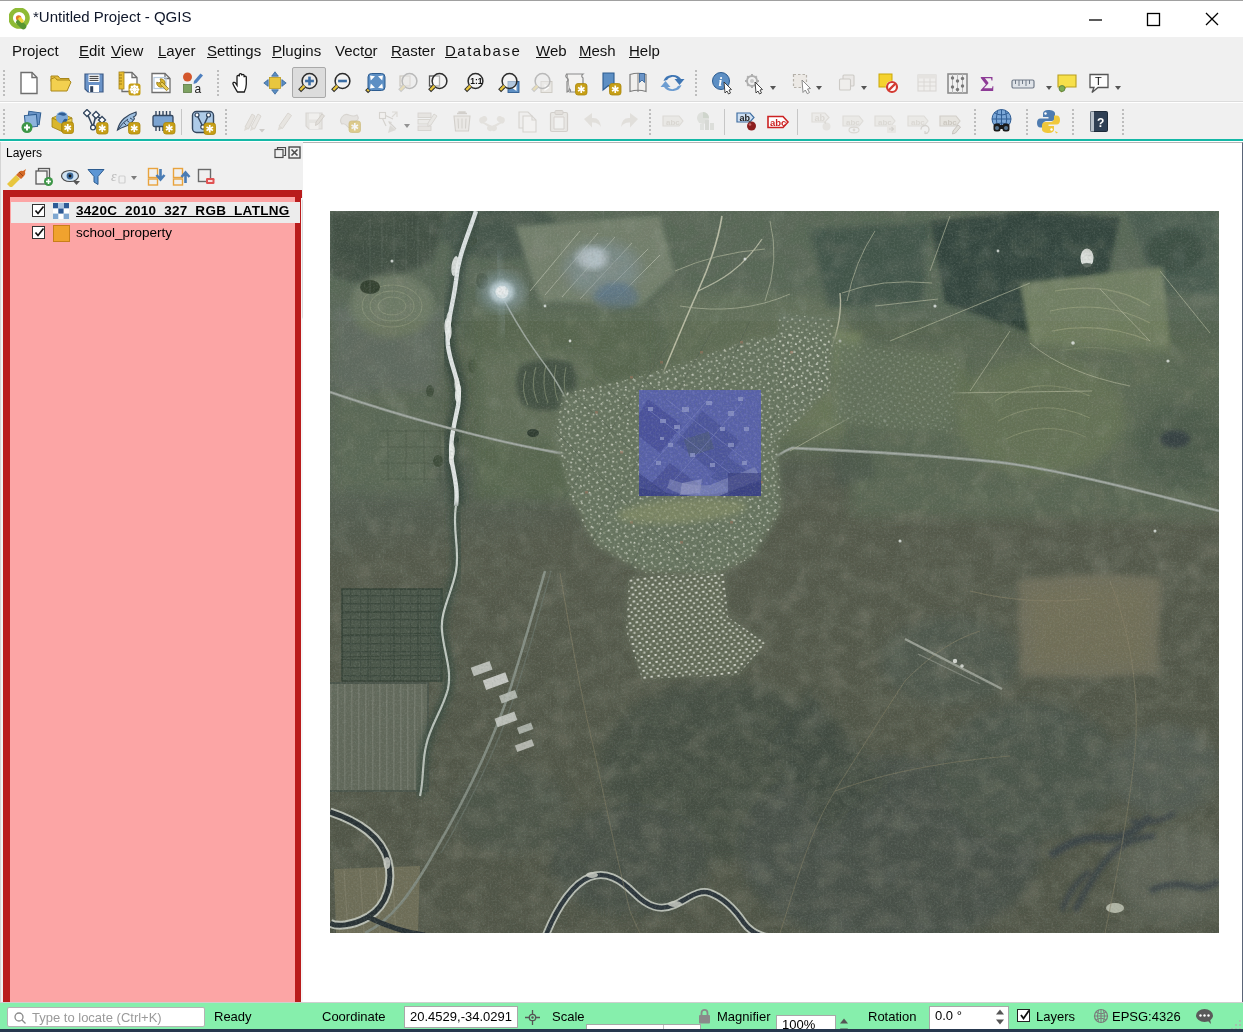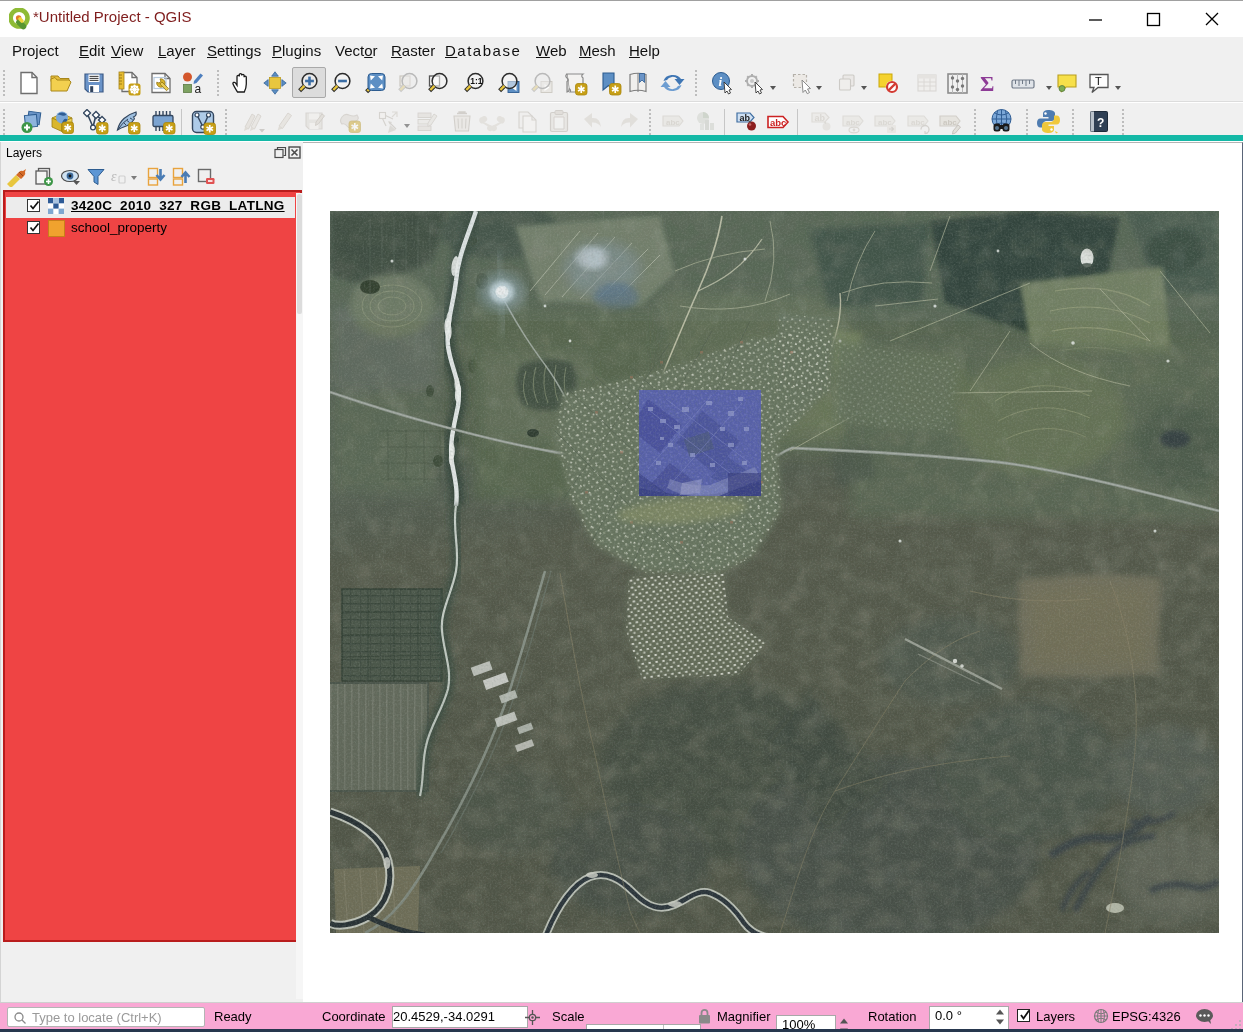--- a/index.html
+++ b/index.html
@@ -1,33 +1,33 @@
 <!DOCTYPE html>
 <html><head><meta charset="utf-8">
 <style>
 *{margin:0;padding:0;box-sizing:border-box}
 html,body{width:1243px;height:1032px;overflow:hidden}
 body{font-family:"Liberation Sans",sans-serif;background:#fff;position:relative}
 .abs{position:absolute}
 #titlebar{left:0;top:0;width:1243px;height:37px;background:#fff;border-top:1px solid #a0a0a0}
-#title{left:33px;top:7px;font-size:15px;color:#7f1d1d}
+#title{left:33px;top:7px;font-size:15px;color:#0f172a}
 #menubar{left:0;top:37px;width:1243px;height:27px;background:#f0f0f0}
 .mi{position:absolute;top:5px;font-size:15px;color:#111}
 .mi u{text-decoration:underline;text-underline-offset:1px}
 #tb1{left:0;top:64px;width:1243px;height:38px;background:#f0f0f0;border-bottom:1px solid #dcdcdc}
-#tb2{left:0;top:103px;width:1243px;height:38px;background:#f0f0f0;border-bottom:6px solid #14b8a6}
+#tb2{left:0;top:103px;width:1243px;height:38px;background:#f0f0f0;border-bottom:2px solid #14b8a6}
 .ic{position:absolute}
 .handle{position:absolute;width:3px;border-left:2px dotted #bdbdbd}
 .sep{position:absolute;width:1px;background:#c6c6c6}
 .dd{position:absolute;width:0;height:0;border-left:3.5px solid transparent;border-right:3.5px solid transparent;border-top:4px solid #555}
 #panel{left:0;top:142px;width:303px;height:860px;background:#f0f0f0;border-left:1px solid #d4d4d4}
 #paneltitle{left:5px;top:4px;font-size:12px;color:#000}
-#layerlist{left:2px;top:48px;width:299px;height:752px;background:#ef4444;border:2px solid #b91c1c}
+#layerlist{left:2px;top:48px;width:299px;height:836px;background:#fca5a5;border:7px solid #b91c1c}
 #canvas{left:303px;top:142px;width:940px;height:860px;background:#fff;border-top:1px solid #b4b4b4;border-right:1px solid #5a6578}
-#statusbar{left:0;top:1002px;width:1243px;height:27px;background:#f9a8d4;border-top:1px solid #cfcfcf;font-size:13px;color:#000}
+#statusbar{left:0;top:1002px;width:1243px;height:27px;background:#86efac;border-top:1px solid #cfcfcf;font-size:13px;color:#000}
 #bottomedge{left:0;top:1029px;width:1243px;height:3px;background:#26374e}
 .sbox{position:absolute;background:#fff;border:1px solid #a8a8a8;font-size:13px;color:#000}
 .slabel{position:absolute;top:6px;font-size:13px;color:#000}
 </style></head>
 <body>
 <div class="abs" id="titlebar">
   <svg class="abs" style="left:9px;top:7px" width="22" height="22" viewBox="0 0 24 24">
     <circle cx="11" cy="11" r="9.2" fill="none" stroke="#8ebb36" stroke-width="5"></circle>
     <circle cx="11" cy="11" r="5.4" fill="#fff"></circle>
     <circle cx="10.5" cy="11" r="3" fill="#e07c28"></circle>
@@ -1012,21 +1012,21 @@
 <div class="abs" id="statusbar">
   <div class="sbox" style="left:7px;top:4px;width:198px;height:20px;border-radius:2px;border-color:#b4b4b4">
     <svg class="abs" style="left:5px;top:3px" width="14" height="14" viewBox="0 0 14 14">
         <circle cx="6" cy="6" r="4" fill="none" stroke="#8a8a8a" stroke-width="1.3"></circle>
         <line x1="9" y1="9" x2="12.5" y2="12.5" stroke="#8a8a8a" stroke-width="1.3"></line>
       </svg>
     <div class="abs" style="left:24px;top:2px;color:#9a9a9a;font-size:13px">Type to locate (Ctrl+K)</div>
   </div>
   <div class="slabel" style="left:214px">Ready</div>
   <div class="slabel" style="left:322px">Coordinate</div>
-  <div class="sbox" style="left:392px;top:3px;width:136px;height:22px;line-height:20px">20.4529,-34.0291</div>
+  <div class="sbox" style="left:404px;top:3px;width:114px;height:22px;text-align:center;line-height:20px">20.4529,-34.0291</div>
   <svg class="abs" style="left:524px;top:6px" width="17" height="17" viewBox="0 0 17 17">
       <g stroke="#555" stroke-width="1.3" fill="none">
         <path d="M8.5,1 v4 M8.5,12 v4 M1,8.5 h4 M12,8.5 h4"></path>
         <circle cx="8.5" cy="8.5" r="3.2"></circle>
       </g>
       <circle cx="8.5" cy="8.5" r="1.2" fill="#555"></circle>
     </svg>
   <div class="slabel" style="left:552px">Scale</div>
   <div class="sbox" style="left:586px;top:21px;width:115px;height:22px">
     <div class="abs" style="left:5px;top:1px">1:27241</div>

